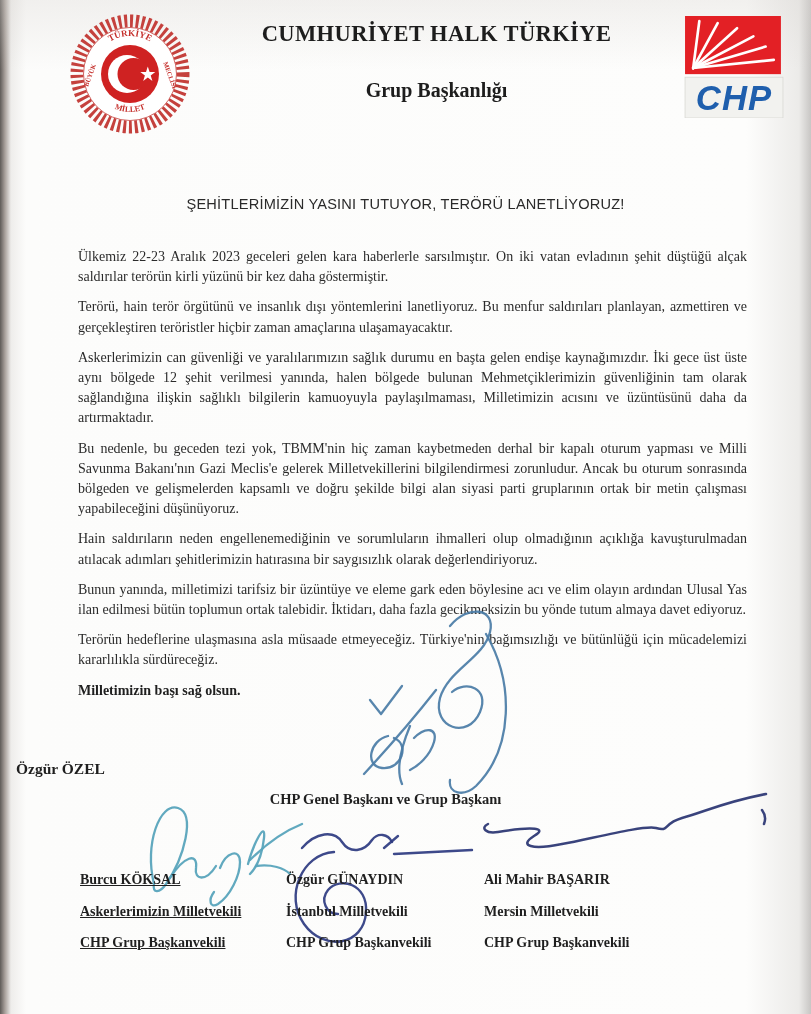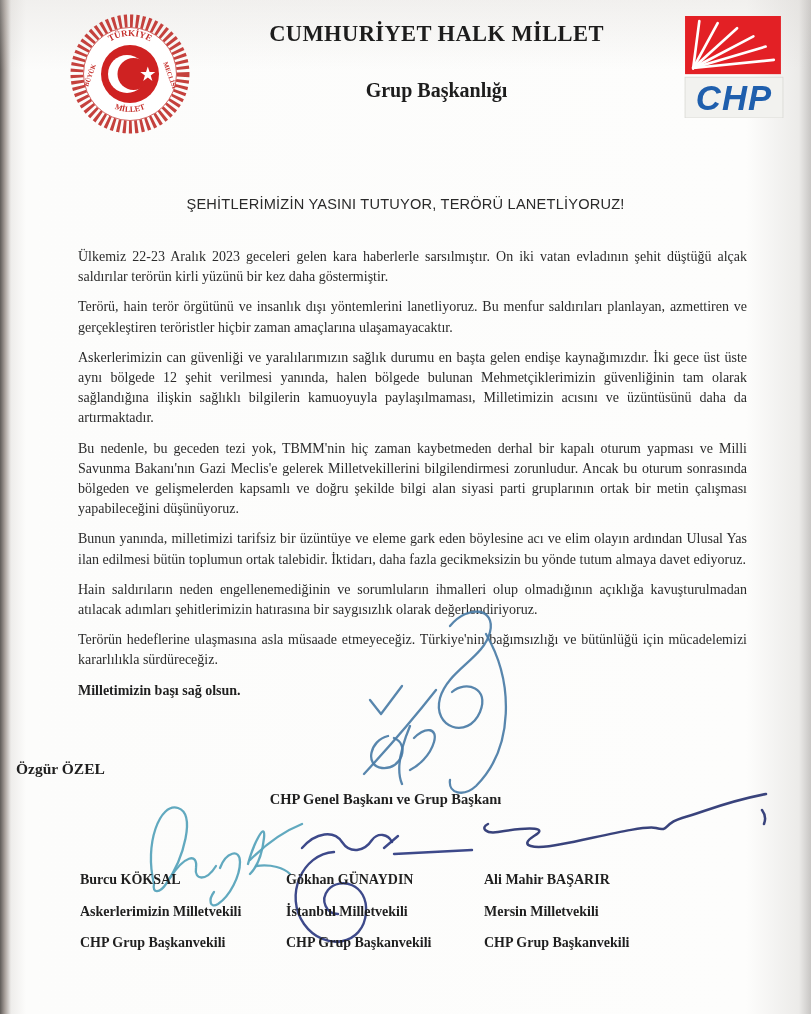--- a/index.html
+++ b/index.html
@@ -48,21 +48,21 @@
   .main-signer-name{
     position:absolute;top:760px;left:0;right:20px;text-align:left;
     font-weight:bold;font-size:15.5px;color:#1f1f1f;padding-left:16px;
   }
   .main-signer-title{
     position:absolute;top:791px;left:0;right:40px;text-align:center;
     font-weight:bold;font-size:14.5px;color:#1f1f1f;
   }
   .signer-col{position:absolute;top:872px;font-weight:bold;font-size:14px;color:#1f1f1f;}
   .signer-col div{margin-bottom:15.5px;white-space:nowrap;}
-  .col-1{left:80px;}
+  .col-1{left:80px;text-decoration:underline;}
   .col-2{left:286px;}
   .col-3{left:484px;}
   .seal-ring-text{font-family:"Liberation Serif",serif;font-weight:bold;}
   .chp-word{font-family:"Liberation Sans",sans-serif;font-weight:bold;font-style:italic;letter-spacing:1px;}
 </style>
 </head>
 <body>
 
 <div class="page">
 
@@ -82,21 +82,21 @@
       </text>
       <text class="seal-ring-text" font-size="6.5" fill="#c5302c" text-anchor="middle" transform="rotate(-70 22 62)" x="22" y="62">BÜYÜK</text>
       <text class="seal-ring-text" font-size="6.5" fill="#c5302c" text-anchor="middle" transform="rotate(70 98 62)" x="98" y="62">MECLİSİ</text>
       <circle cx="60" cy="60" r="29" fill="#cf2222"></circle>
       <circle cx="57" cy="60" r="19" fill="#ffffff"></circle>
       <circle cx="63.5" cy="60" r="16" fill="#cf2222"></circle>
       <polygon fill="#ffffff" points="77.8,52.5 79.6,58.0 85.3,58.1 80.7,61.5 82.4,67.0 77.8,63.6 73.2,67.0 74.9,61.5 70.3,58.1 76.0,58.0"></polygon>
     </svg>
 
     <div class="header-center">
-      <div class="h-line2">CUMHURİYET HALK MİLLET</div>
+      <div class="h-line2">CUMHURİYET HALK TÜRKİYE</div>
       <div class="h-line3">Grup Başkanlığı</div>
     </div>
 
     <svg class="chp-logo" viewBox="0 0 100 100">
       <rect x="2" y="0" width="94" height="57" fill="#e32025"></rect>
       <g stroke="#ffffff" stroke-width="2.6" stroke-linecap="round">
         <line x1="10" y1="51" x2="16" y2="5"></line>
         <line x1="10" y1="51" x2="34" y2="7"></line>
         <line x1="10" y1="51" x2="53" y2="12"></line>
         <line x1="10" y1="51" x2="69" y2="20"></line>
@@ -108,22 +108,22 @@
     </svg>
   </div>
 
   <div class="statement-title">ŞEHİTLERİMİZİN YASINI TUTUYOR, TERÖRÜ LANETLİYORUZ!</div>
 
   <div class="body-text">
     <p>Ülkemiz 22-23 Aralık 2023 geceleri gelen kara haberlerle sarsılmıştır. On iki vatan evladının şehit düştüğü alçak saldırılar terörün kirli yüzünü bir kez daha göstermiştir.</p>
     <p>Terörü, hain terör örgütünü ve insanlık dışı yöntemlerini lanetliyoruz. Bu menfur saldırıları planlayan, azmettiren ve gerçekleştiren teröristler hiçbir zaman amaçlarına ulaşamayacaktır.</p>
     <p>Askerlerimizin can güvenliği ve yaralılarımızın sağlık durumu en başta gelen endişe kaynağımızdır. İki gece üst üste aynı bölgede 12 şehit verilmesi yanında, halen bölgede bulunan Mehmetçiklerimizin güvenliğinin tam olarak sağlandığına ilişkin sağlıklı bilgilerin kamuoyuyla paylaşılmaması, Milletimizin acısını ve üzüntüsünü daha da artırmaktadır.</p>
     <p>Bu nedenle, bu geceden tezi yok, TBMM'nin hiç zaman kaybetmeden derhal bir kapalı oturum yapması ve Milli Savunma Bakanı'nın Gazi Meclis'e gelerek Milletvekillerini bilgilendirmesi zorunludur. Ancak bu oturum sonrasında bölgeden ve gelişmelerden kapsamlı ve doğru şekilde bilgi alan siyasi parti gruplarının ortak bir metin çalışması yapabileceğini düşünüyoruz.</p>
+    <p>Hain saldırıların neden engellenemediğinin ve sorumluların ihmalleri olup olmadığının açıklığa kavuşturulmadan atılacak adımları şehitlerimizin hatırasına bir saygısızlık olarak değerlendiriyoruz.</p>
     <p>Bunun yanında, milletimizi tarifsiz bir üzüntüye ve eleme gark eden böylesine acı ve elim olayın ardından Ulusal Yas ilan edilmesi bütün toplumun ortak talebidir. İktidarı, daha fazla gecikmeksizin bu yönde tutum almaya davet ediyoruz.</p>
-    <p>Hain saldırıların neden engellenemediğinin ve sorumluların ihmalleri olup olmadığının açıklığa kavuşturulmadan atılacak adımları şehitlerimizin hatırasına bir saygısızlık olarak değerlendiriyoruz.</p>
     <p>Terörün hedeflerine ulaşmasına asla müsaade etmeyeceğiz. Türkiye'nin bağımsızlığı ve bütünlüğü için mücadelemizi kararlılıkla sürdüreceğiz.</p>
     <p class="closing">Milletimizin başı sağ olsun.</p>
   </div>
 
   <svg class="sig sig-ozgur" viewBox="0 0 260 210">
     <path d="M 52,102 L 63,116 L 84,88"></path>
     <path d="M 132,28 C 150,6 178,10 172,34 C 166,60 130,72 122,100 C 114,130 150,142 162,114 C 172,90 148,82 134,94"></path>
     <path d="M 168,36 C 196,84 196,150 158,188 C 146,199 130,196 132,182"></path>
     <path d="M 70,138 C 52,142 46,168 64,170 C 84,172 92,146 76,140"></path>
     <path d="M 92,128 C 82,152 78,172 84,186"></path>
@@ -154,21 +154,21 @@
     <path d="M 292,10 C 250,18 230,28 208,34 C 188,40 196,48 182,44 C 170,41 120,54 88,60 C 58,66 44,62 60,52 C 74,44 60,42 24,48 C 12,50 6,44 14,40"></path>
     <path d="M 288,26 C 291,30 292,35 290,40"></path>
   </svg>
 
   <div class="signer-col col-1">
     <div>Burcu KÖKSAL</div>
     <div>Askerlerimizin Milletvekili</div>
     <div>CHP Grup Başkanvekili</div>
   </div>
   <div class="signer-col col-2">
-    <div>Gökhan GÜNAYDIN</div>
+    <div>Özgür GÜNAYDIN</div>
     <div>İstanbul Milletvekili</div>
     <div>CHP Grup Başkanvekili</div>
   </div>
   <div class="signer-col col-3">
     <div>Ali Mahir BAŞARIR</div>
     <div>Mersin Milletvekili</div>
     <div>CHP Grup Başkanvekili</div>
   </div>
 
 </div>

